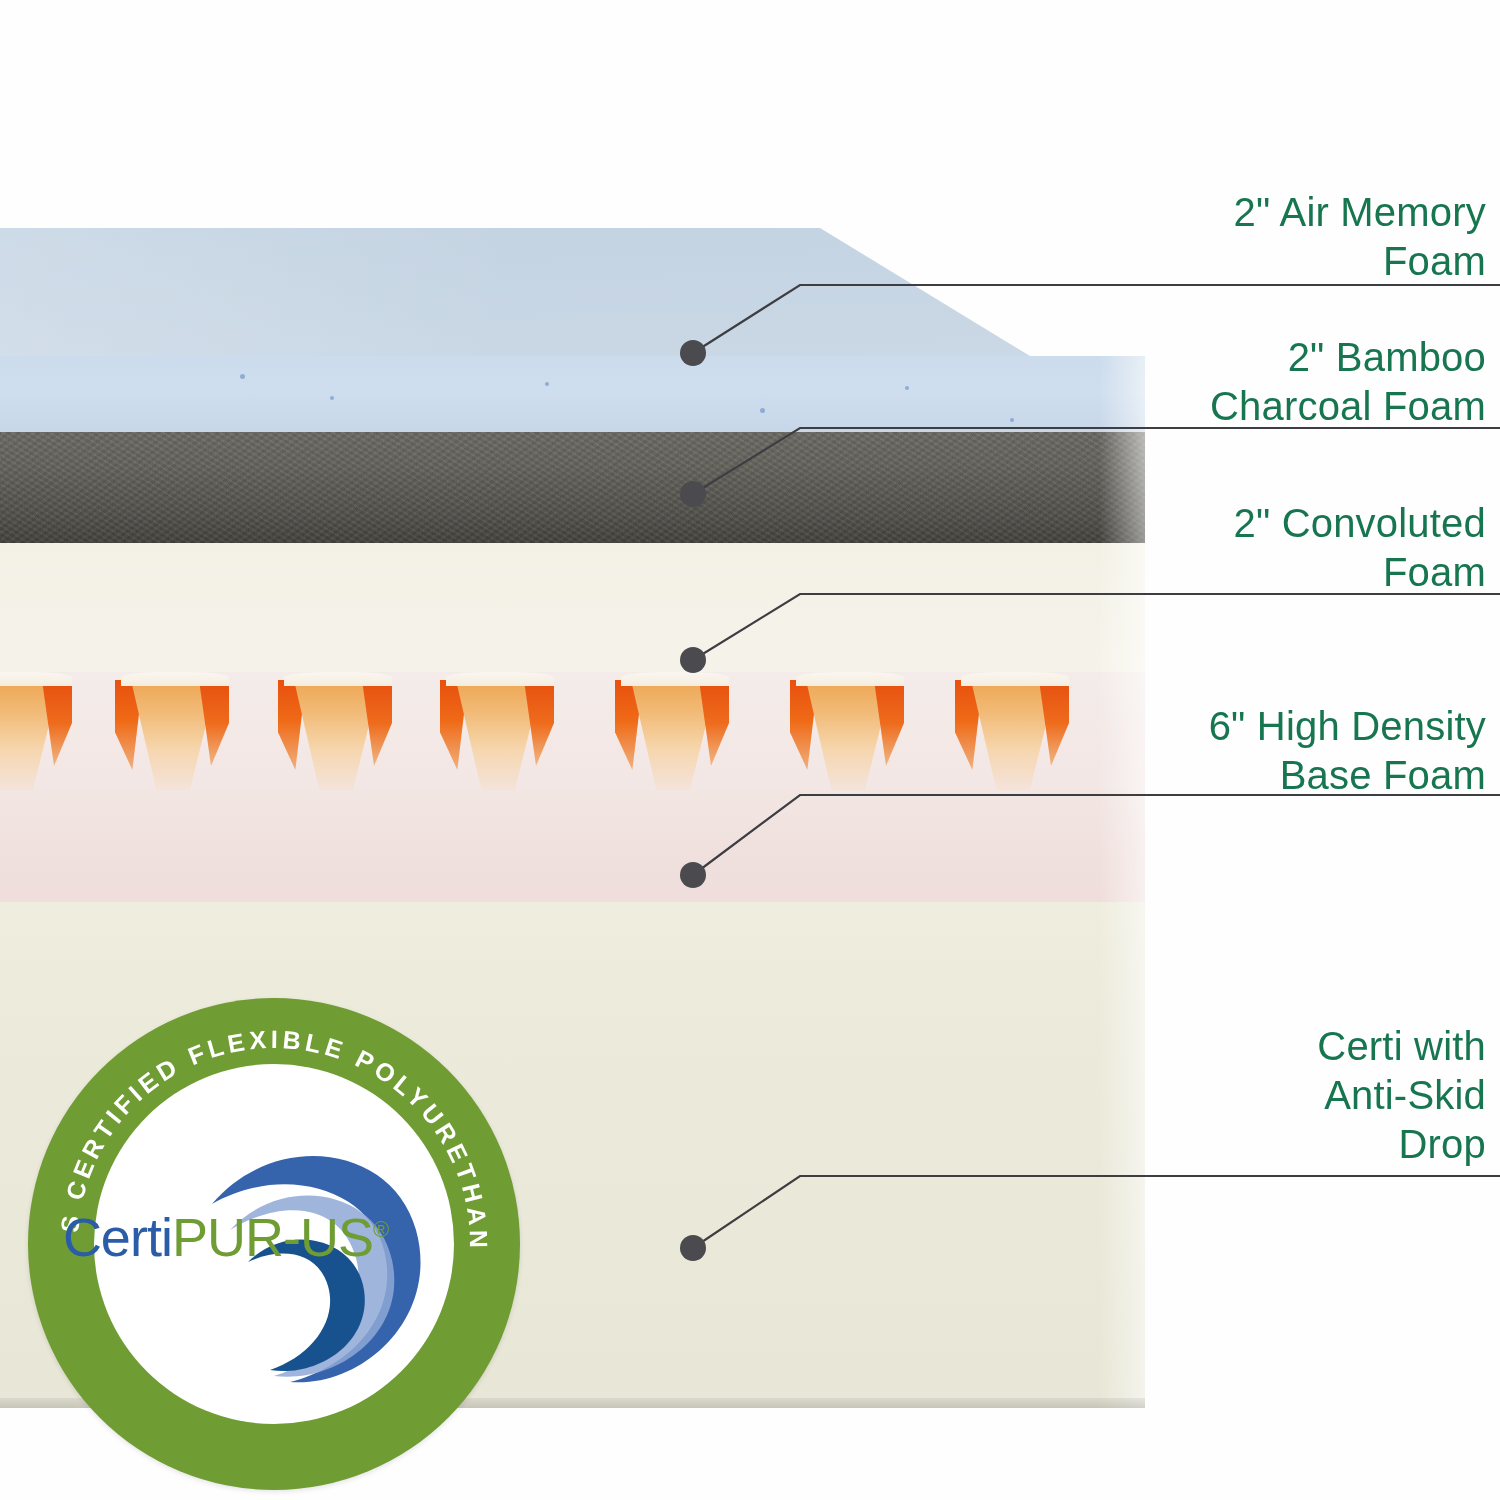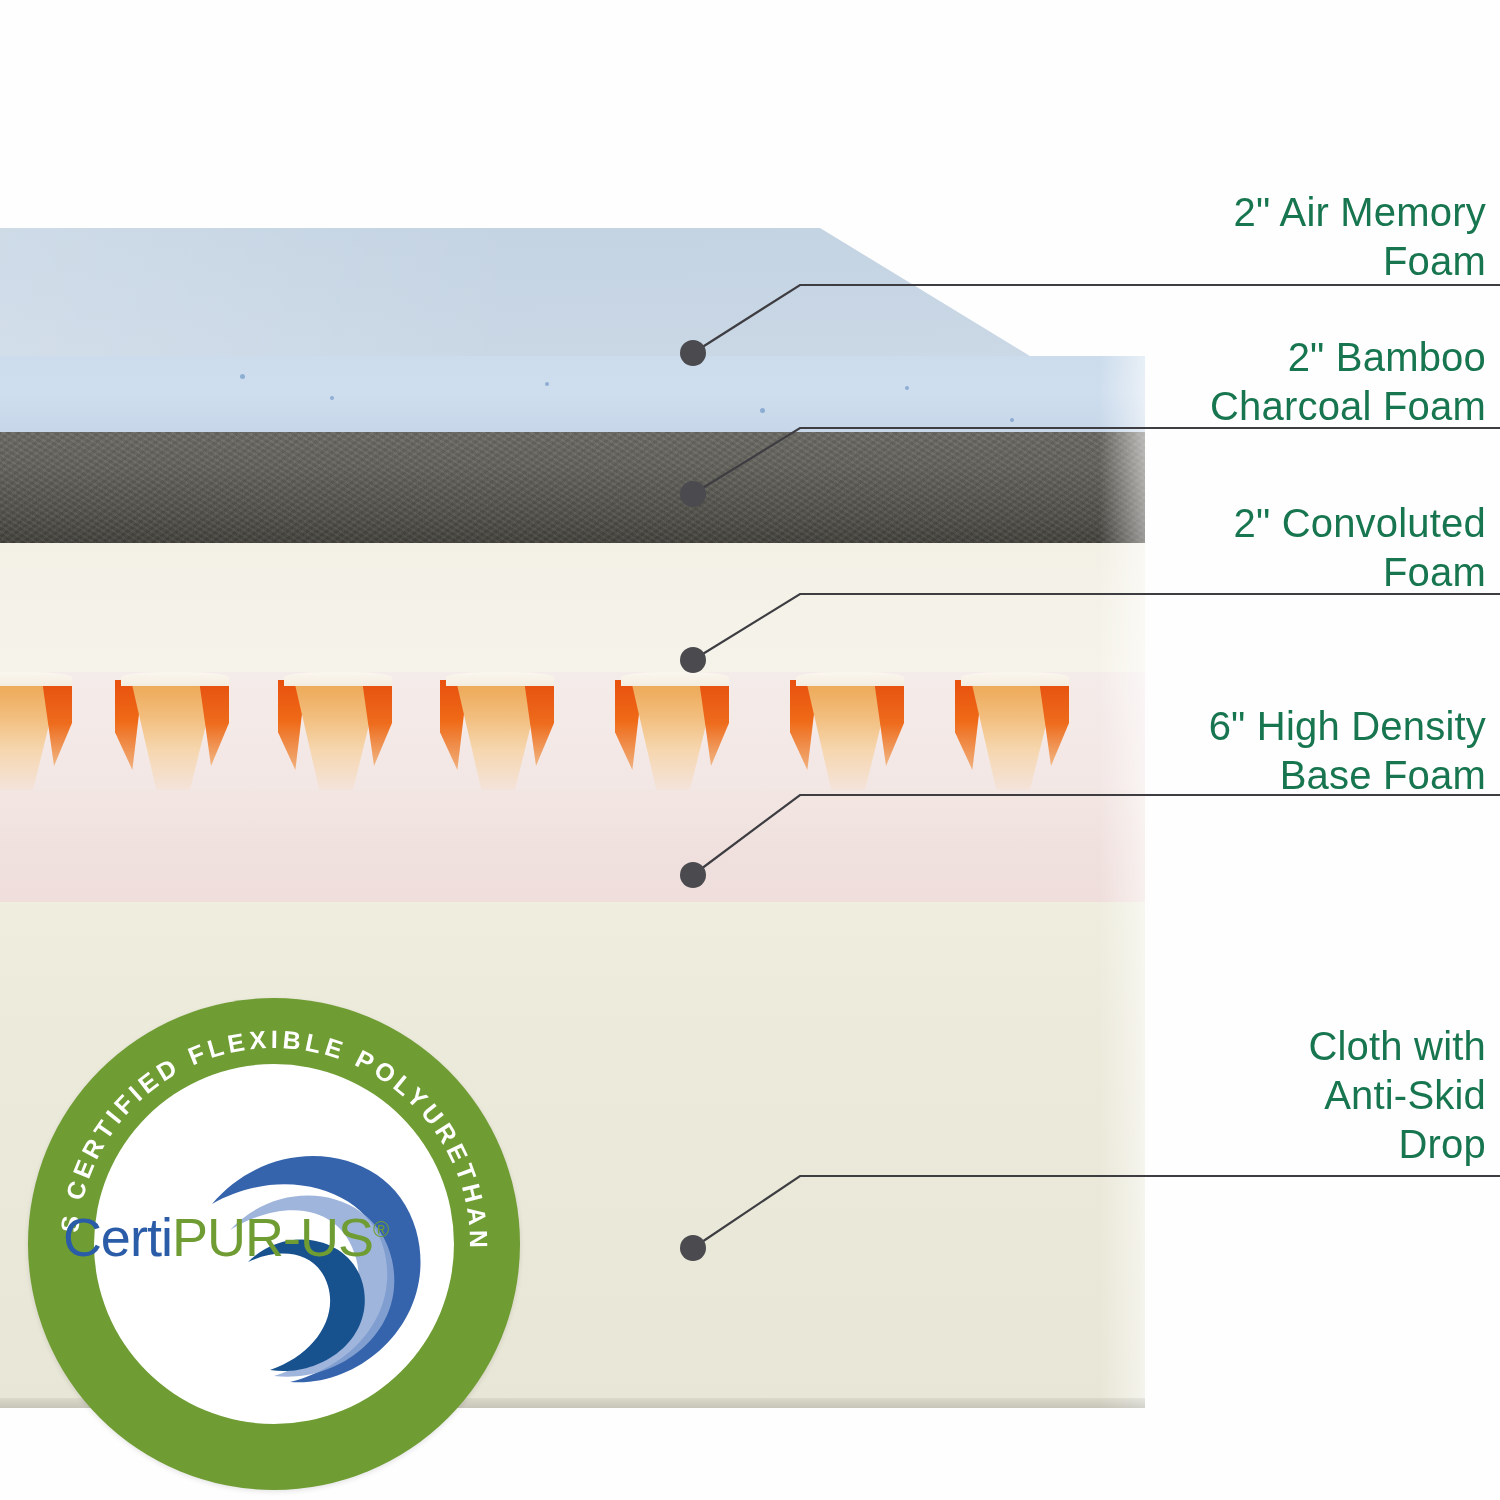--- a/index.html
+++ b/index.html
@@ -339,21 +339,21 @@
   </svg>
 
   <div class="callout-label" style="top:188px;">2" Air  Memory
 Foam</div>
   <div class="callout-label" style="top:333px;">2" Bamboo
 Charcoal Foam</div>
   <div class="callout-label" style="top:499px;">2" Convoluted
 Foam</div>
   <div class="callout-label" style="top:702px;">6" High Density
 Base Foam</div>
-  <div class="callout-label" style="top:1022px;">Cloth with
+  <div class="callout-label" style="top:1022px;">Certi with
 Anti-Skid
 Drop</div>
 
   <div id="badge">
     <div class="badge-ring"></div>
     <div class="badge-inner"></div>
 
     <svg class="ring-text" viewBox="0 0 492 492">
       <defs>
         <path id="arcTop" d="M 50 246 A 196 196 0 0 1 442 246" fill="none"></path>

